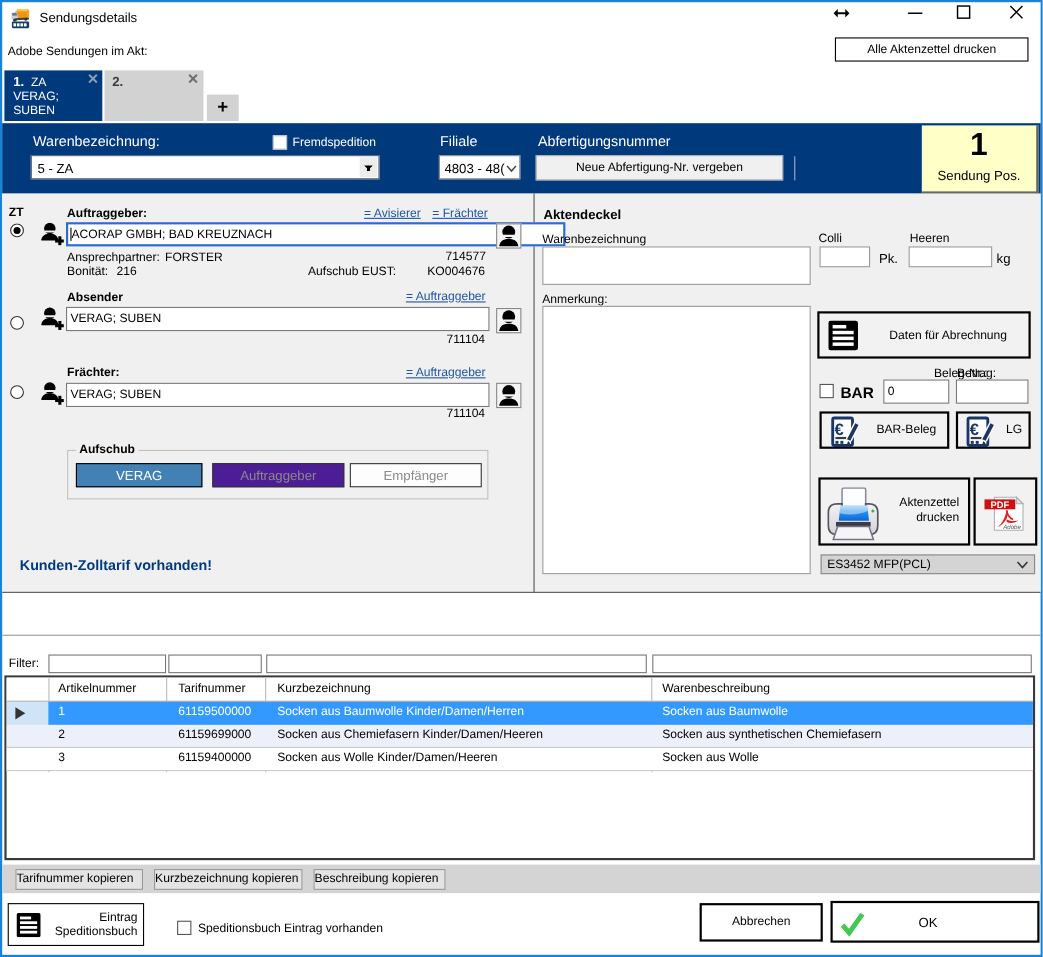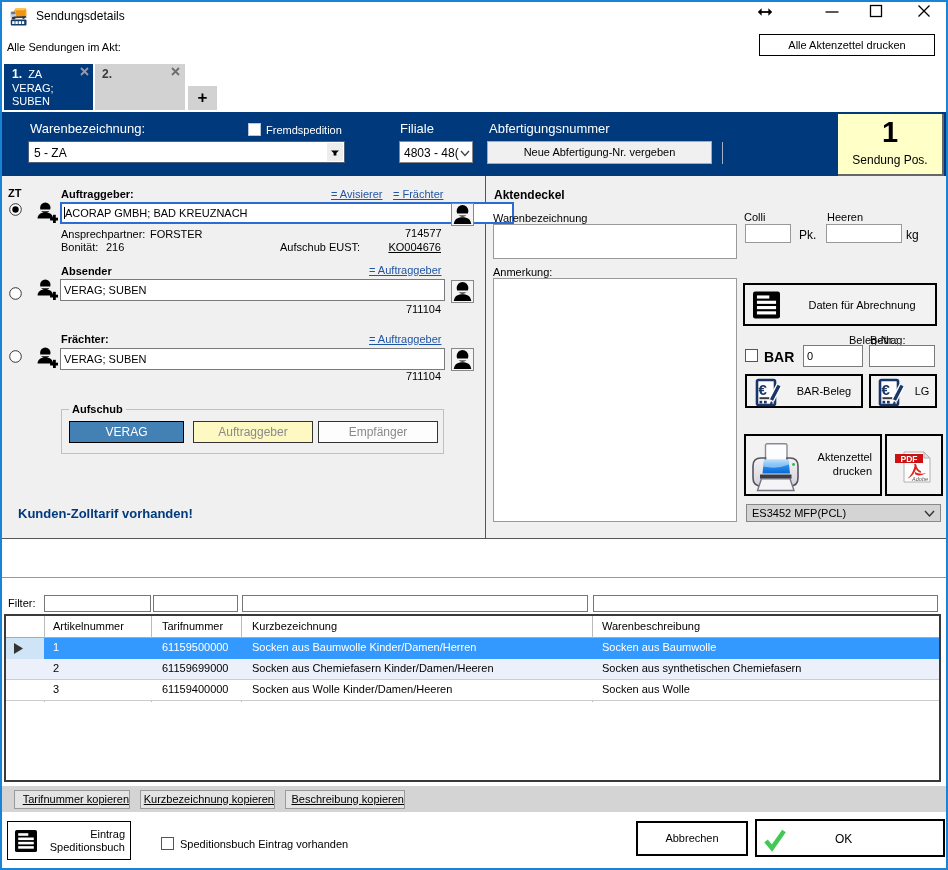--- a/index.html
+++ b/index.html
@@ -7,21 +7,21 @@
 body { font-family:"Liberation Sans", sans-serif; background:#fff; position:relative; overflow:hidden; }
 .win { position:absolute; left:0; top:0; width:948px; height:870px; border:2px solid #1883d7; background:#fff; }
 .abs { position:absolute; }
 .t12 { font-size:11px; color:#000; }
 .t13 { font-size:13px; color:#000; }
 .b { font-weight:bold; }
 .inp { position:absolute; background:#fff; border:1px solid #7a7a7a; font-size:11px; color:#000; padding:2px 3px; line-height:17px; white-space:nowrap; overflow:hidden; }
 .link { position:absolute; font-size:11px; color:#2055a4; text-decoration:underline; white-space:nowrap; }
 .navy { color:#fff; }
 .btnblk { position:absolute; background:#f2f2f2; border:2px solid #000; }
-.cbtn { position:absolute; height:19px; background:#e4e4e4; border:1px solid #9a9a9a; text-align:right; font-size:11px; line-height:17px; white-space:nowrap; overflow:hidden;text-decoration:underline; }
+.cbtn { position:absolute; height:19px; background:#e4e4e4; border:1px solid #9a9a9a; text-align:left; font-size:11px; line-height:17px; white-space:nowrap; overflow:hidden; }
 </style>
 </head>
 <body>
 <div class="win"></div>
 
 <div class="abs" style="left:10px; top:7px; width:20px; height:19px;">
 <svg width="20" height="20" viewBox="0 0 20 20">
 <path d="M5.5,1.2 L15.5,1.2 L16.5,3 L16.5,9 L5.5,9 Z" fill="#f7a821"></path>
 <path d="M5.5,1.2 L15.5,1.2 L14,3.4 L4,3.4 Z" fill="#fcc35c"></path>
 <rect x="4" y="3.4" width="11" height="6.8" fill="#ef9514"></rect>
@@ -46,21 +46,21 @@
 <svg class="abs" style="left:824px; top:3px;" width="16" height="16" viewBox="0 0 16 16">
     <path d="M1.5,9 L14.5,9" stroke="#000" stroke-width="1.3"></path>
   </svg>
 <svg class="abs" style="left:868px; top:3px;" width="16" height="16" viewBox="0 0 16 16">
     <rect x="2.5" y="2.5" width="11" height="11" fill="none" stroke="#000" stroke-width="1.3"></rect>
   </svg>
 <svg class="abs" style="left:916px; top:3px;" width="16" height="16" viewBox="0 0 16 16">
     <path d="M2.5,2.5 L13.5,13.5 M13.5,2.5 L2.5,13.5" stroke="#000" stroke-width="1.3"></path>
   </svg>
 
-<div class="abs t12" style="left:7px; top:41px;">Alle Sendungen im Akt:</div>
+<div class="abs t12" style="left:7px; top:41px;">Adobe Sendungen im Akt:</div>
 <div class="abs" style="left:759px; top:34px; width:176px; height:22px; border:1px solid #000; background:#fff; text-align:center; font-size:11px; line-height:20px;">Alle Aktenzettel drucken</div>
 
 <div class="abs" style="left:4px; top:64px; width:89px; height:46px; background:#003a7d; color:#fff; font-size:11px;">
   <div style="position:absolute; left:8px; top:3px;"><span style="font-weight:bold; font-size:12px;">1.</span>&nbsp; <span style="font-size:11px;">ZA</span></div>
   <div style="position:absolute; left:8px; top:18px;">VERAG;</div>
   <div style="position:absolute; left:8px; top:31px;">SUBEN</div>
   <svg style="position:absolute; right:4px; top:3px;" width="9" height="9" viewBox="0 0 9 9">
       <path d="M1,1 L8,8 M8,1 L1,8" stroke="#8f9bb0" stroke-width="1.8"></path>
     </svg>
 </div>
@@ -146,21 +146,21 @@
       <rect x="4.5" y="8.6" width="10" height="1.8" rx="0.9" fill="#f4f4f4"></rect>
       <path d="M1.6,18 C2.4,13 6,12 9.5,12 C13,12 16.6,13 17.4,18 Z" fill="#000"></path>
     </svg>
 </div>
 <div class="abs t12" style="left:61px; top:228px;">Ansprechpartner:</div>
 <div class="abs t12" style="left:150px; top:228px;">FORSTER</div>
 <div class="abs t12" style="left:405px; top:227px; width:36px; text-align:right;">714577</div>
 <div class="abs t12" style="left:61px; top:241px;">Bonität:</div>
 <div class="abs t12" style="left:106px; top:241px;">216</div>
 <div class="abs t12" style="left:280px; top:241px;">Aufschub EUST:</div>
-<div class="abs t12" style="left:382px; top:241px; width:59px; text-align:right;text-decoration:underline;">KO004676</div>
+<div class="abs t12" style="left:382px; top:241px; width:59px; text-align:right;">KO004676</div>
 
 <div class="abs t12 b" style="left:61px; top:265px;">Absender</div>
 <div class="link" style="left:369px; top:264px;">= Auftraggeber</div>
 <div class="inp" style="left:60px; top:279px; width:385px; height:22px;">VERAG; SUBEN</div>
 <div class="abs" style="left:451px; top:280px; width:23px; height:23px; background:#f4f4f4; border:1px solid #888;">
 <svg width="21" height="21" viewBox="0 0 19 19">
       <circle cx="9.5" cy="6.3" r="5.3" fill="#000"></circle>
       <rect x="4.5" y="8.6" width="10" height="1.8" rx="0.9" fill="#f4f4f4"></rect>
       <path d="M1.6,18 C2.4,13 6,12 9.5,12 C13,12 16.6,13 17.4,18 Z" fill="#000"></path>
     </svg>
@@ -175,21 +175,21 @@
       <circle cx="9.5" cy="6.3" r="5.3" fill="#000"></circle>
       <rect x="4.5" y="8.6" width="10" height="1.8" rx="0.9" fill="#f4f4f4"></rect>
       <path d="M1.6,18 C2.4,13 6,12 9.5,12 C13,12 16.6,13 17.4,18 Z" fill="#000"></path>
     </svg>
 </div>
 <div class="abs t12" style="left:405px; top:370px; width:36px; text-align:right;">711104</div>
 
 <div class="abs" style="left:61px; top:409px; width:383px; height:45px; border:1px solid #c0c0c0;"></div>
 <div class="abs t12 b" style="left:69px; top:403px; background:#f0f0f0; padding:0 3px;">Aufschub</div>
 <div class="abs" style="left:69px; top:421px; width:115px; height:22px; background:#4381b5; border:1px solid #000; color:#fff; text-align:center; font-size:12px; line-height:20px;">VERAG</div>
-<div class="abs" style="left:193px; top:421px; width:120px; height:22px; background:#fef9c3; border:1px solid #333; color:#8a8a8a; text-align:center; font-size:12px; line-height:20px;">Auftraggeber</div>
+<div class="abs" style="left:193px; top:421px; width:120px; height:22px; background:#4c1d95; border:1px solid #333; color:#8a8a8a; text-align:center; font-size:12px; line-height:20px;">Auftraggeber</div>
 <div class="abs" style="left:318px; top:421px; width:120px; height:22px; background:#fdfdfd; border:1px solid #333; color:#8a8a8a; text-align:center; font-size:12px; line-height:20px;">Empfänger</div>
 
 <div class="abs b" style="left:18px; top:506px; font-size:13px; color:#003a7d;">Kunden-Zolltarif vorhanden!</div>
 
 <div class="abs b" style="left:494px; top:188px; font-size:12px;">Aktendeckel</div>
 <div class="abs t12" style="left:493px; top:212px;">Warenbezeichnung</div>
 <div class="abs" style="left:493px; top:224px; width:244px; height:35px; background:#fff; border:1px solid #999;"></div>
 <div class="abs t12" style="left:744px; top:211px;">Colli</div>
 <div class="abs" style="left:745px; top:224px; width:46px; height:19px; background:#fff; border:1px solid #999;"></div>
 <div class="abs" style="left:799px; top:228px; font-size:12px;">Pk.</div>

